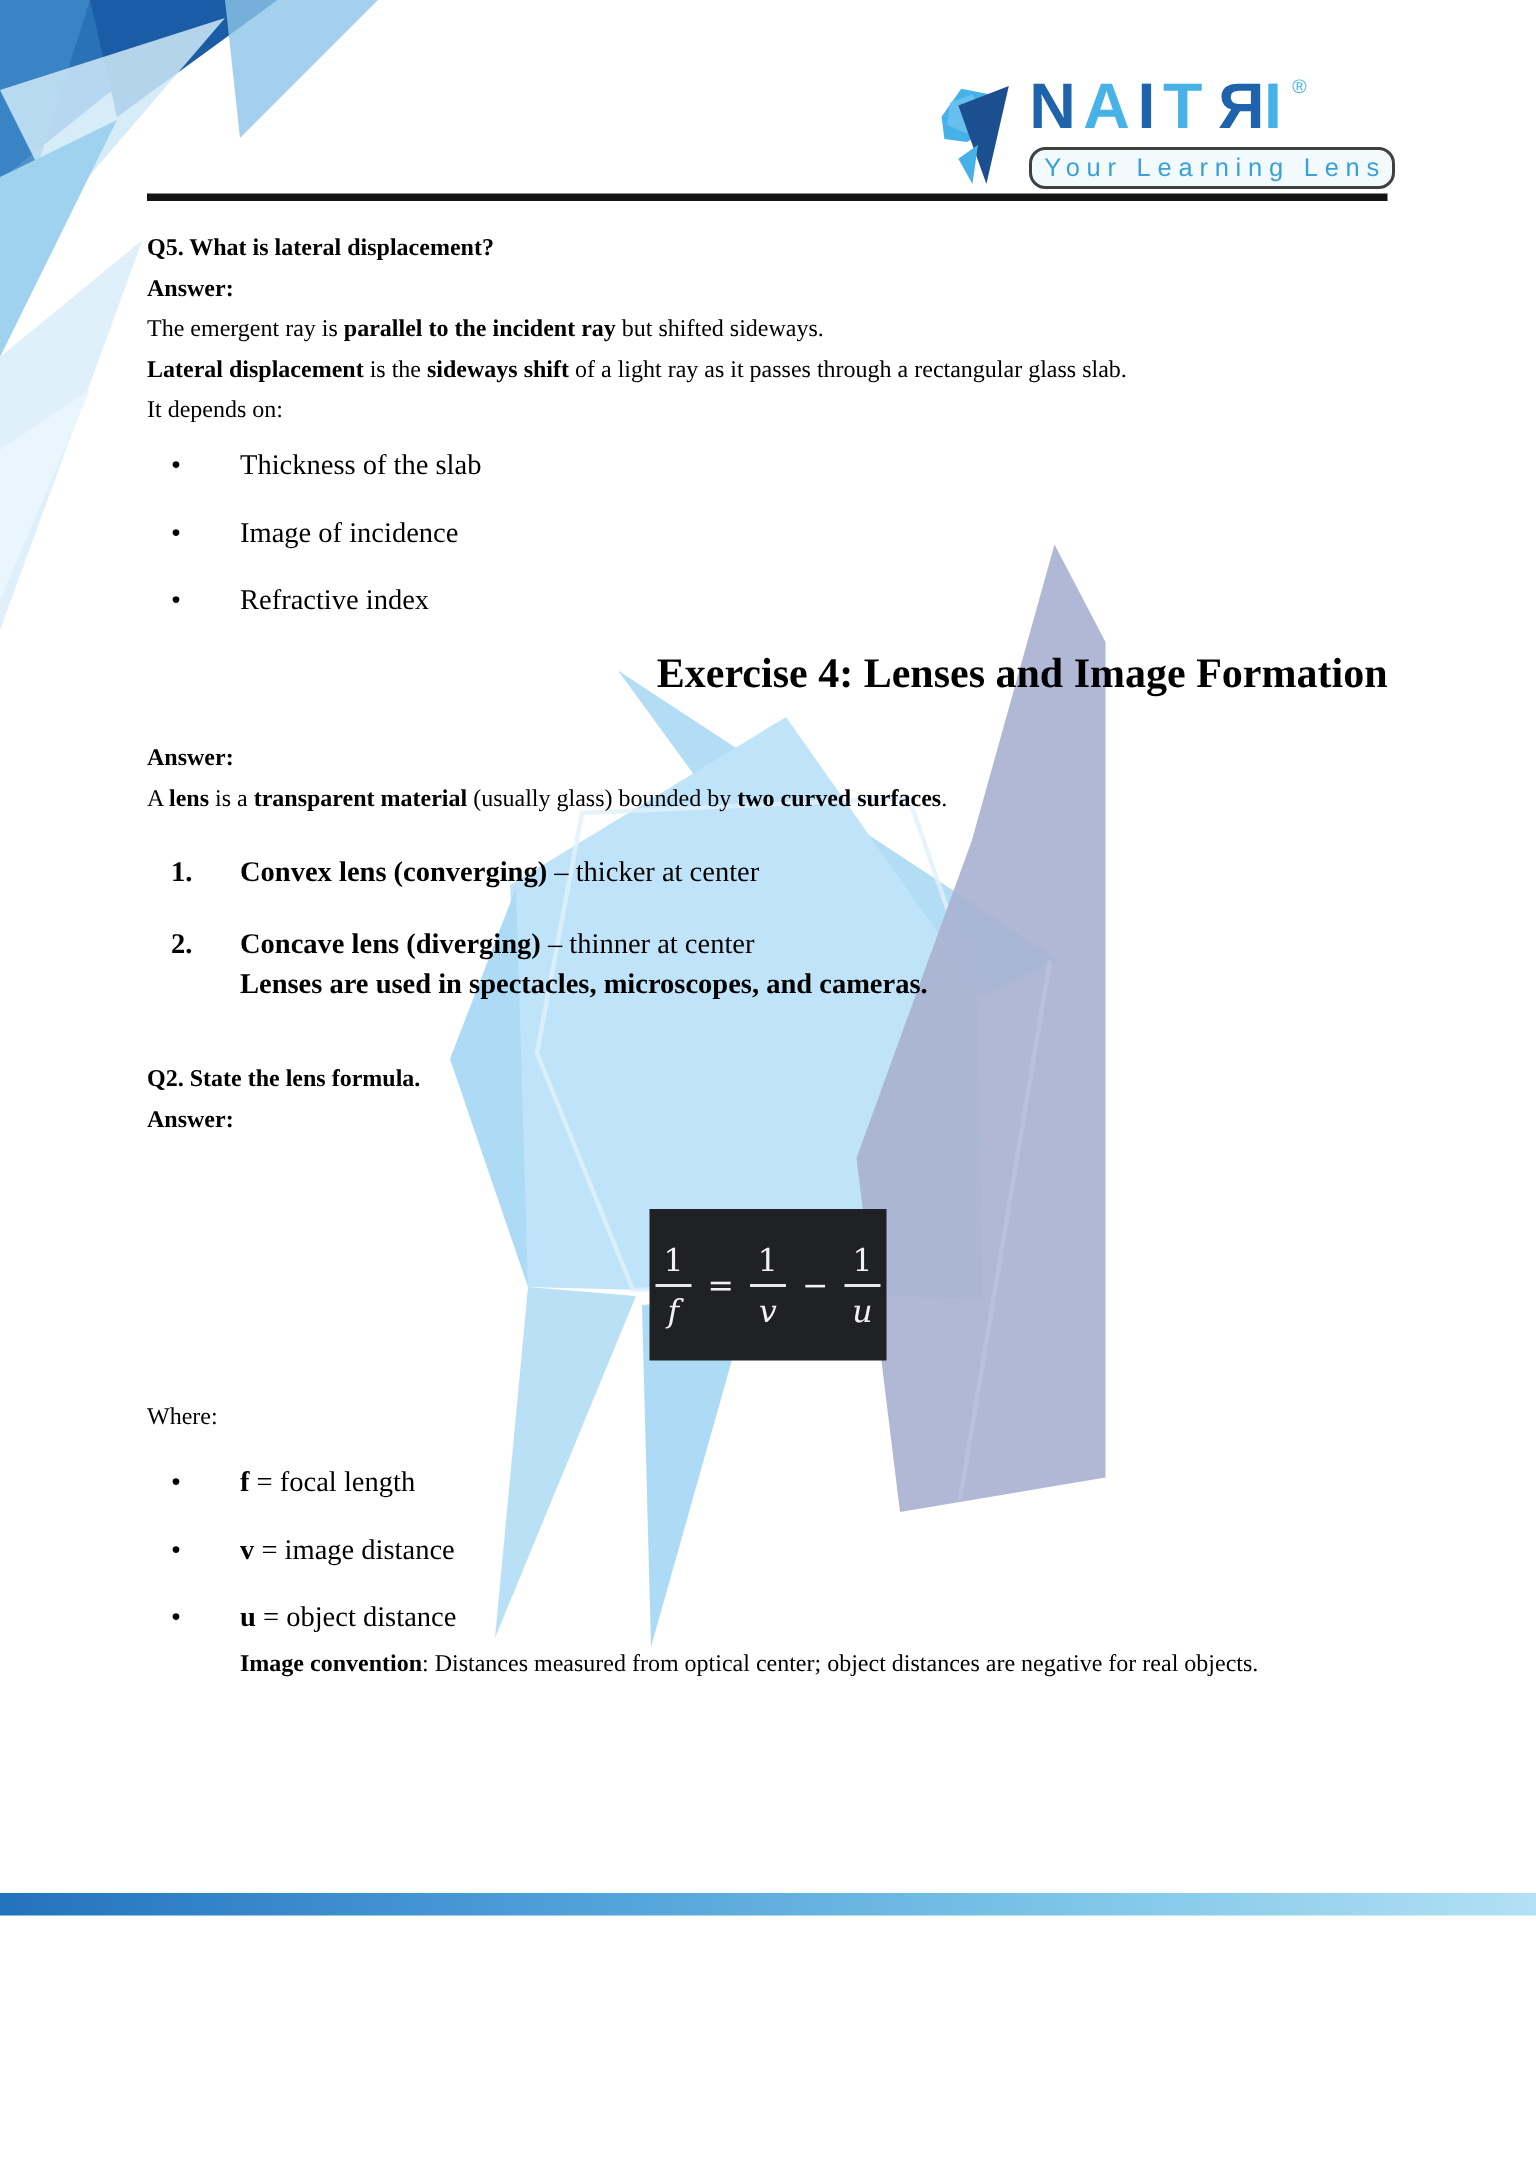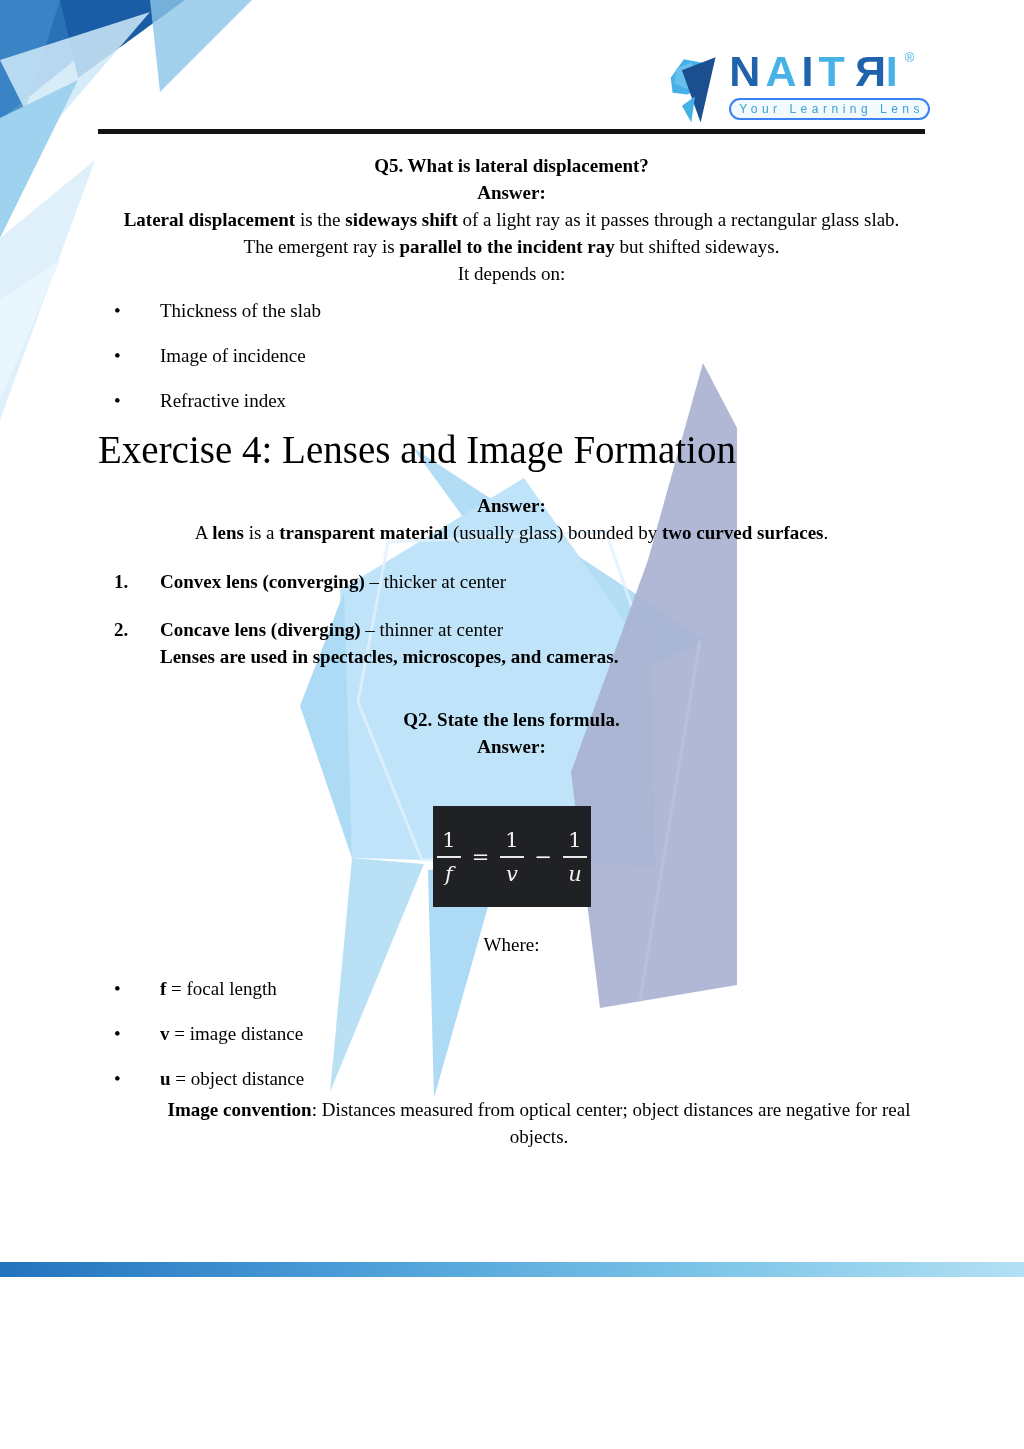--- a/index.html
+++ b/index.html
@@ -10,30 +10,30 @@
   
   .logo{position:absolute;top:50px;right:94px;display:flex;align-items:flex-start;gap:6px;z-index:2;}
   .logo-icon{width:56px;height:78px;}
   .brand-row{display:flex;align-items:flex-start;}
   .brand-letters .letter{font-family:"Liberation Sans",sans-serif;font-weight:800;
         font-size:43px;line-height:1;letter-spacing:5px;}
   .tone-dark{color:#1e63ab;}
   .tone-light{color:#47b2e7;}
   .mirrored{display:inline-block;transform:scaleX(-1);}
   .reg{font-family:"Liberation Sans",sans-serif;font-size:13px;color:#47b2e7;margin-left:2px;}
-  .tagline{margin-top:5px;border:2px solid #3b82f6;background:#f2fafe;color:#3ba0d6;
-        border-radius:11px;font-family:"Liberation Sans",sans-serif;font-size:12px;
+  .tagline{margin-top:5px;border:2px solid #404040;background:#f2fafe;color:#3ba0d6;
+        border-radius:11px;font-family:"Liberation Sans",sans-serif;font-size:17px;
         letter-spacing:4.5px;padding:2px 4px 2px 8px;text-align:center;white-space:nowrap;}
   .rule{position:absolute;left:98px;top:129px;width:827px;height:5px;background:#141414;z-index:2;}
 
   
   .content{position:absolute;left:98px;top:152px;width:827px;z-index:1;}
-  .txt{font-size:19px;line-height:27px;margin:0;text-align:center;}
+  .txt{font-size:16px;line-height:27px;margin:0;}
   .bold{font-weight:bold;}
-  .h1{font-size:39px;line-height:36px;font-weight:normal;margin:14px 0 24px 0;}
+  .h1{font-size:28px;line-height:36px;font-weight:bold;margin:14px 0 24px 0;text-align:right;}
 
   ul.blist{list-style:none;margin:10px 0 0 0;padding:0;}
   ul.blist li{display:flex;font-size:19px;line-height:27px;margin-bottom:18px;padding-left:16px;}
   .marker{width:46px;flex:0 0 46px;}
   ol.nlist{list-style:none;margin:22px 0 0 0;padding:0;}
   ol.nlist li{display:flex;font-size:19px;line-height:27px;margin-bottom:21px;padding-left:16px;font-weight:bold;}
   .nlist .li-body{font-weight:normal;}
   .nlist .extra{font-weight:bold;}
 
   .where-list li{margin-bottom:23px;}
@@ -96,22 +96,22 @@
       </div>
       <div class="tagline">Your Learning Lens</div>
     </div>
   </div>
   <div class="rule"></div>
 
   <div class="content">
 
     <p class="txt bold">Q5. What is lateral displacement?</p>
     <p class="txt bold">Answer:</p>
+    <p class="txt"><span>The emergent ray is </span><b>parallel to the incident ray</b><span> but shifted sideways.</span></p>
     <p class="txt"><b>Lateral displacement</b><span> is the </span><b>sideways shift</b><span> of a light ray as it passes through a rectangular glass slab.</span></p>
-    <p class="txt"><span>The emergent ray is </span><b>parallel to the incident ray</b><span> but shifted sideways.</span></p>
     <p class="txt">It depends on:</p>
 
     <ul class="blist">
       <li>
         <span class="marker">•</span>
         <span>Thickness of the slab</span>
       </li>
       <li>
         <span class="marker">•</span>
         <span>Image of incidence</span>

